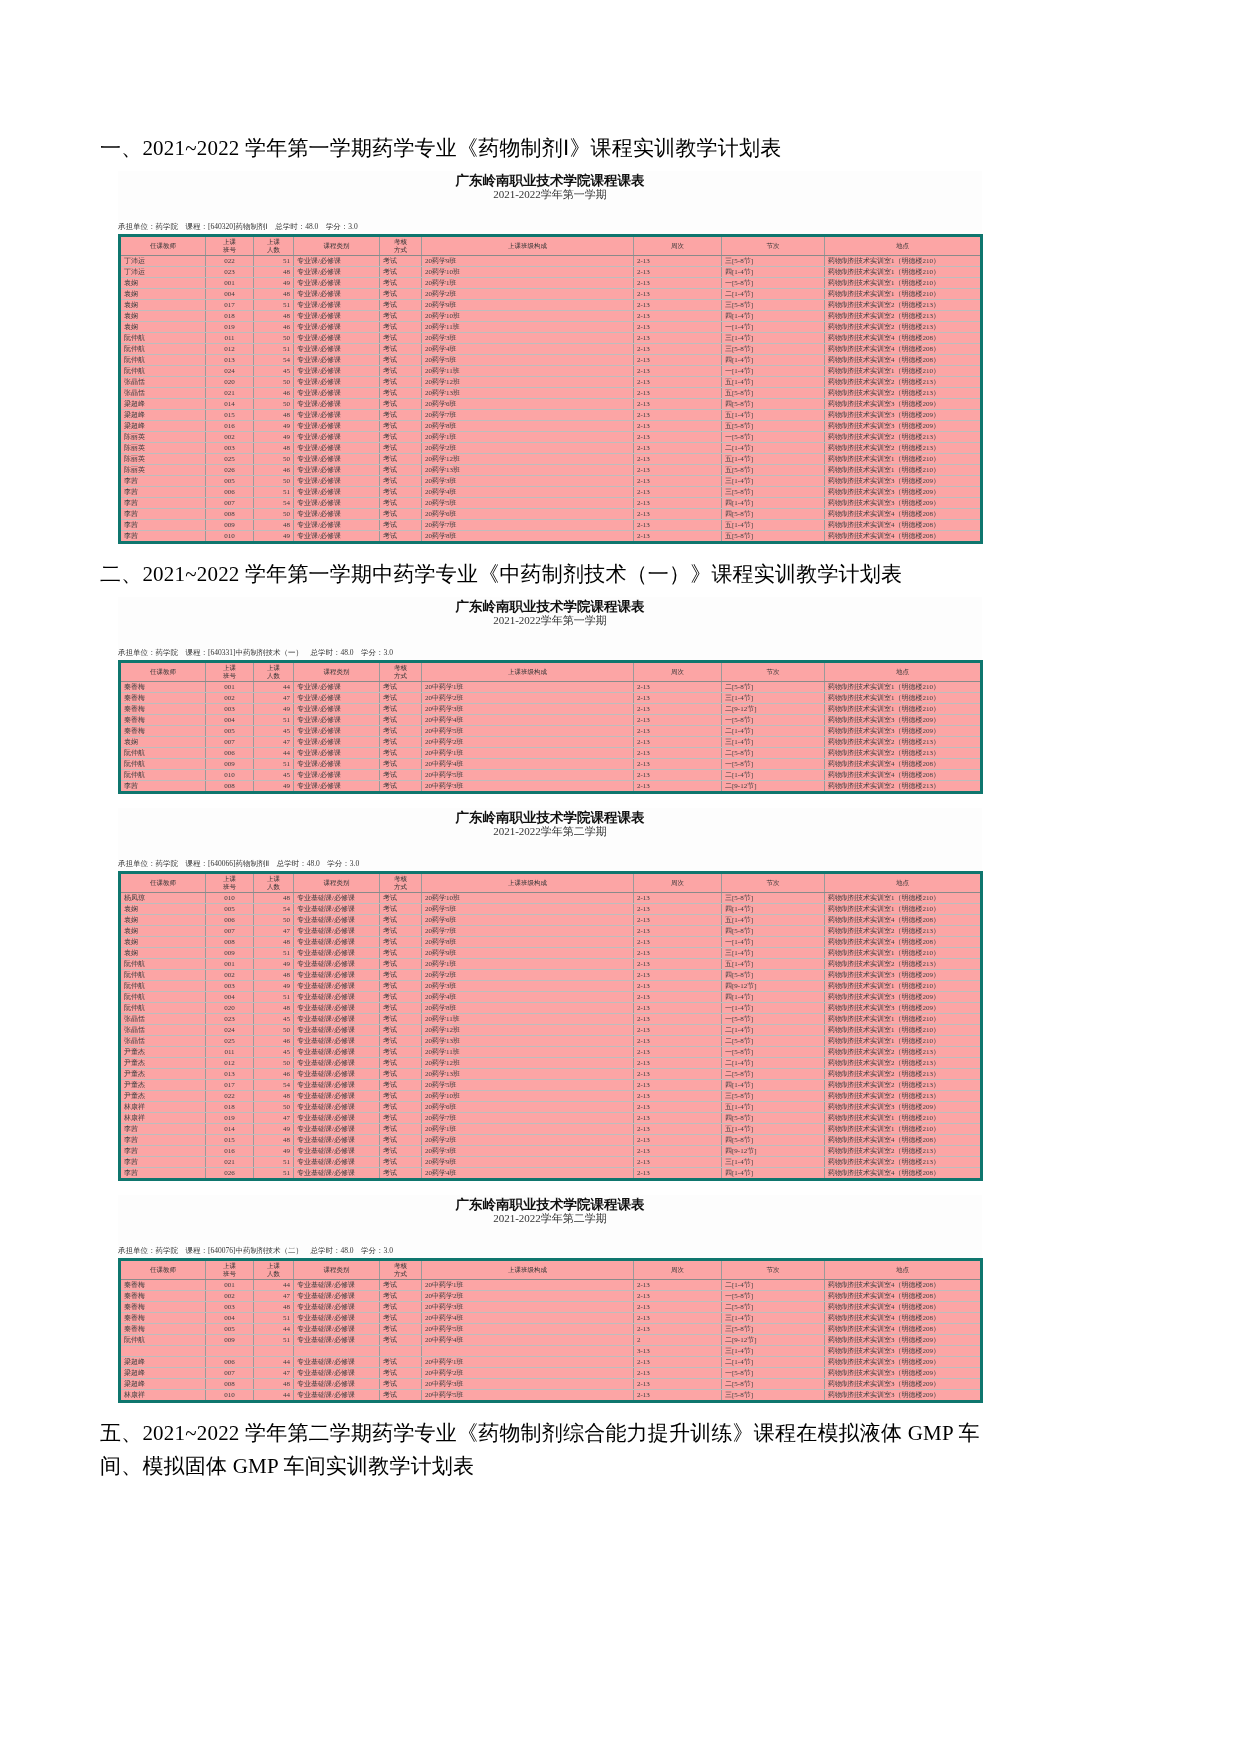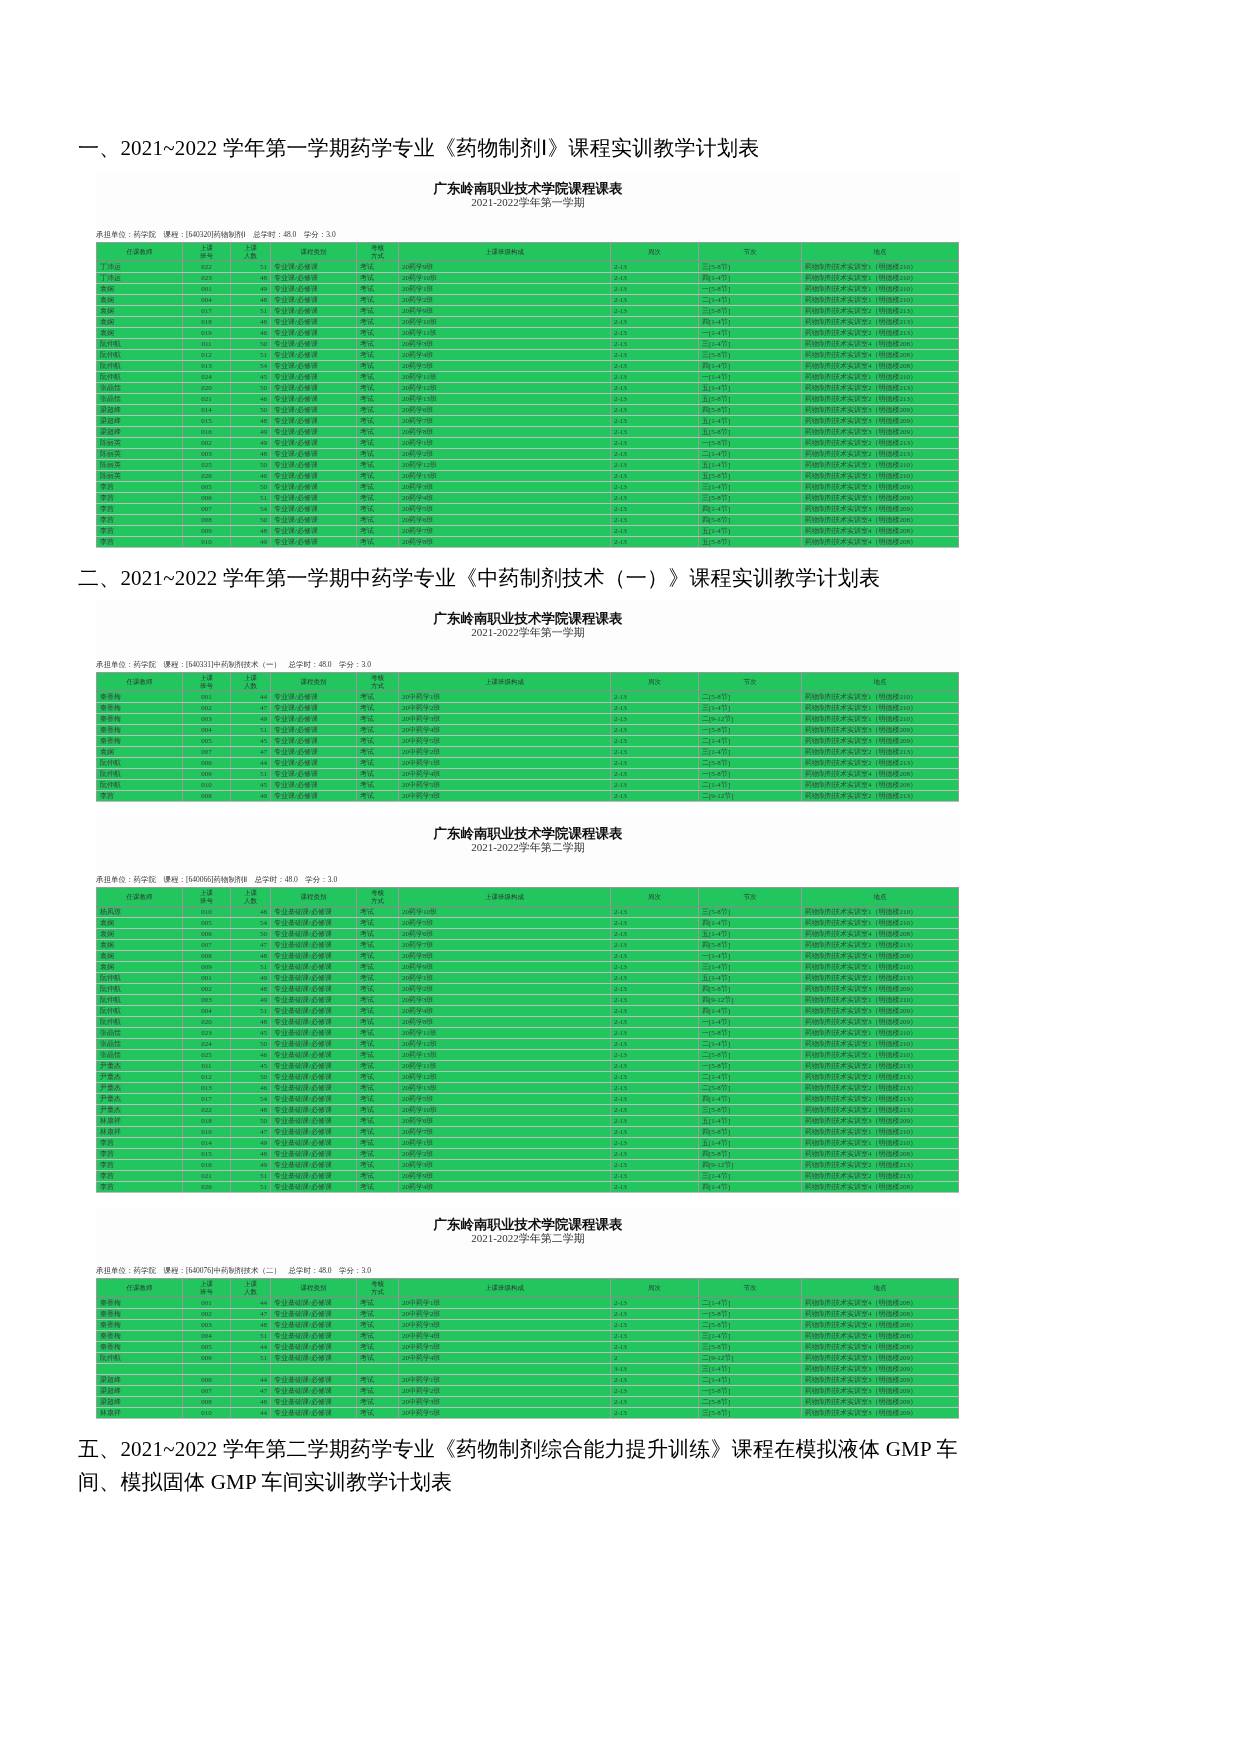--- a/index.html
+++ b/index.html
@@ -2,21 +2,21 @@
 <html><head>
 <meta charset="utf-8">
 <style>
   html,body{margin:0;padding:0;}
   body{background:#ffffff;}
   .page{
     position:relative;
     width:1240px;height:1753px;
     background:#ffffff;
     box-sizing:border-box;
-    padding:132px 170px 0 78px;
+    padding:132px 170px 0 100px;
     font-family:"Liberation Serif", serif;
     overflow:hidden;
   }
   .hd{
     font-size:21px;
     font-weight:400;
     color:#000;
     line-height:33px;
     margin:0 0 6px 0;
     max-width:900px;
@@ -29,41 +29,40 @@
     background:#fdfdfd;
     padding-top:2px;
   }
   .tbl-title{
     text-align:center;
     font-weight:bold;
     font-size:13.5px;
     color:#111;
     line-height:16px;
     font-family:"Liberation Serif", serif;
-    margin-top:8px;
   }
   .tbl-sub{
     text-align:center;
     font-size:11px;
     color:#333;
     line-height:11px;
   }
   .tbl-info{
     font-size:7.5px;
     color:#333;
     margin-top:22px;
     margin-bottom:2px;
     line-height:10px;
   }
   table.sched{
     border-collapse:collapse;
     table-layout:fixed;
     width:862px;
-    border:1px solid #0f766e;
-    background:#22c55e;
+    border:3px solid #0f766e;
+    background:#fca5a5;
   }
   table.sched th{
     font-weight:400;
     font-size:6.5px;
     line-height:8px;
     color:#333;
     text-align:center;
     white-space:pre-line;
     padding:1px 1px;
     border:1px solid #9a9a9a;

